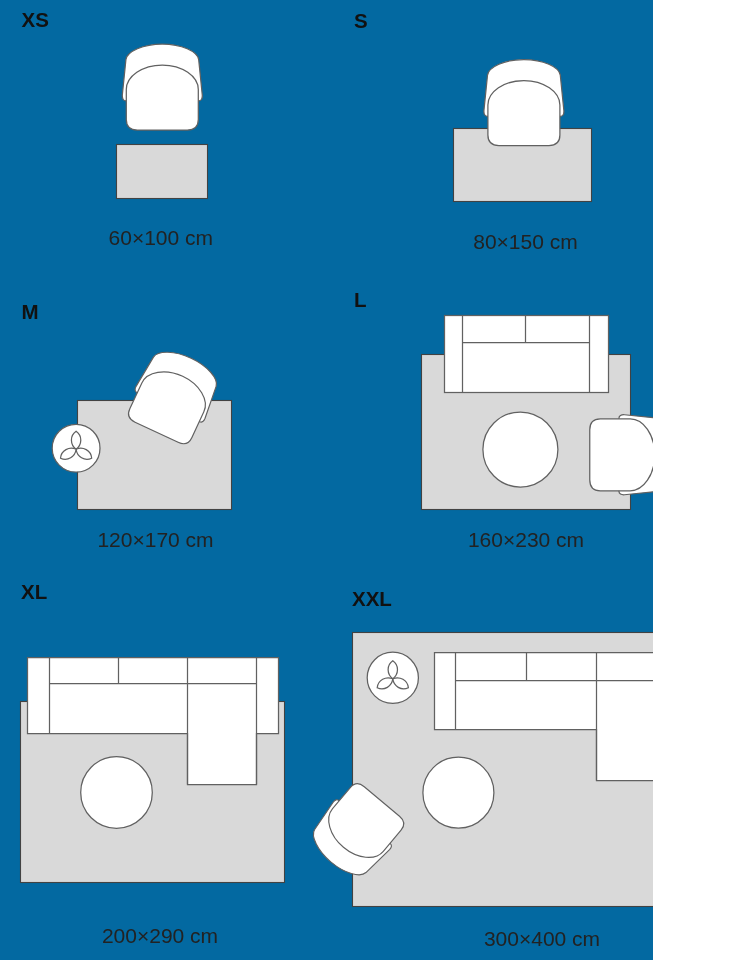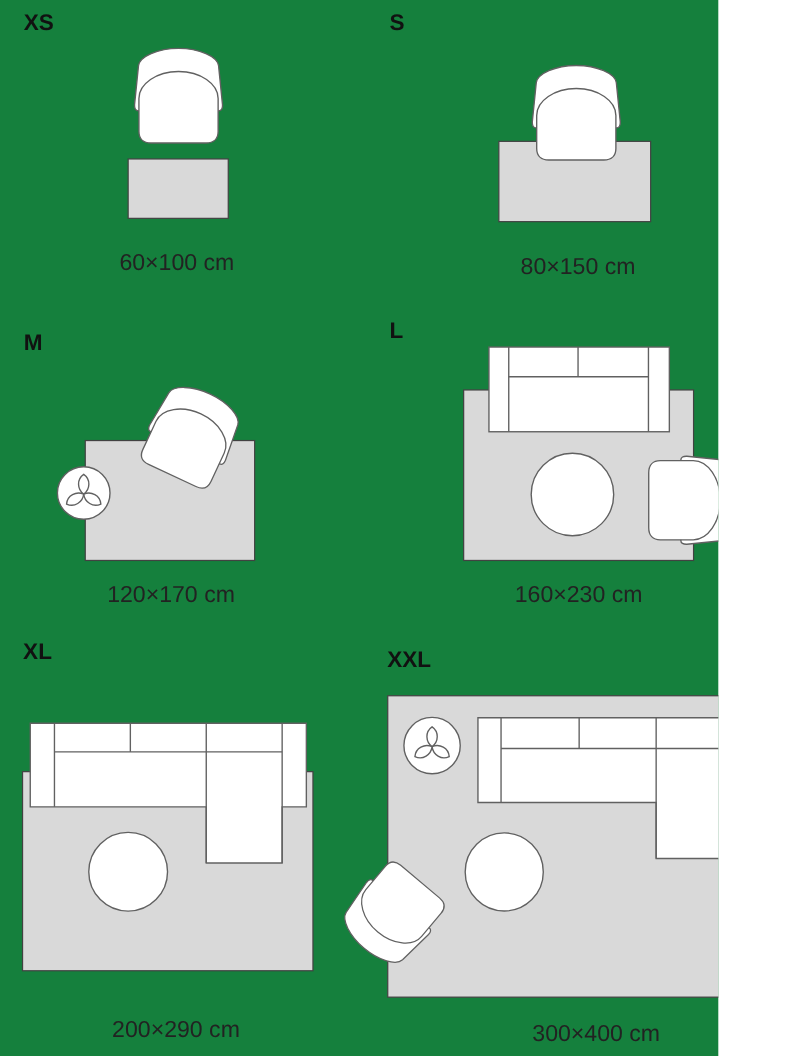--- a/index.html
+++ b/index.html
@@ -1,16 +1,16 @@
 <!DOCTYPE html>
 <html><head>
 <meta charset="utf-8">
 <style>
   html,body{margin:0;padding:0;background:#fff;}
-  .stage{position:relative;width:653px;height:960px;background:#15803d;overflow:hidden;
+  .stage{position:relative;width:653px;height:960px;background:#0369a1;overflow:hidden;
          font-family:"Liberation Sans", sans-serif;}
 </style>
 </head>
 <body>
 <div class="stage">
 <svg width="730" height="960" viewBox="0 0 730 960">
   <defs>
     <g id="chair">
       <path d="M 4.5,56.8 C 1.9,56.8 0.85,54.6 1.0,51.3 L 4.6,15.7 C 5.7,7.3 22,0 41,0 C 60,0 76.3,7.3 77.4,15.7 L 81.0,51.3 C 81.15,54.6 80.1,56.8 77.5,56.8 Z"></path>
       <path d="M 5,45.5 C 5,32.2 21.1,21 41,21 C 60.9,21 77,32.2 77,45.5 L 77,75.5 C 77,82.3 72.8,86 66,86 L 16,86 C 9.2,86 5,82.3 5,75.5 Z"></path>

